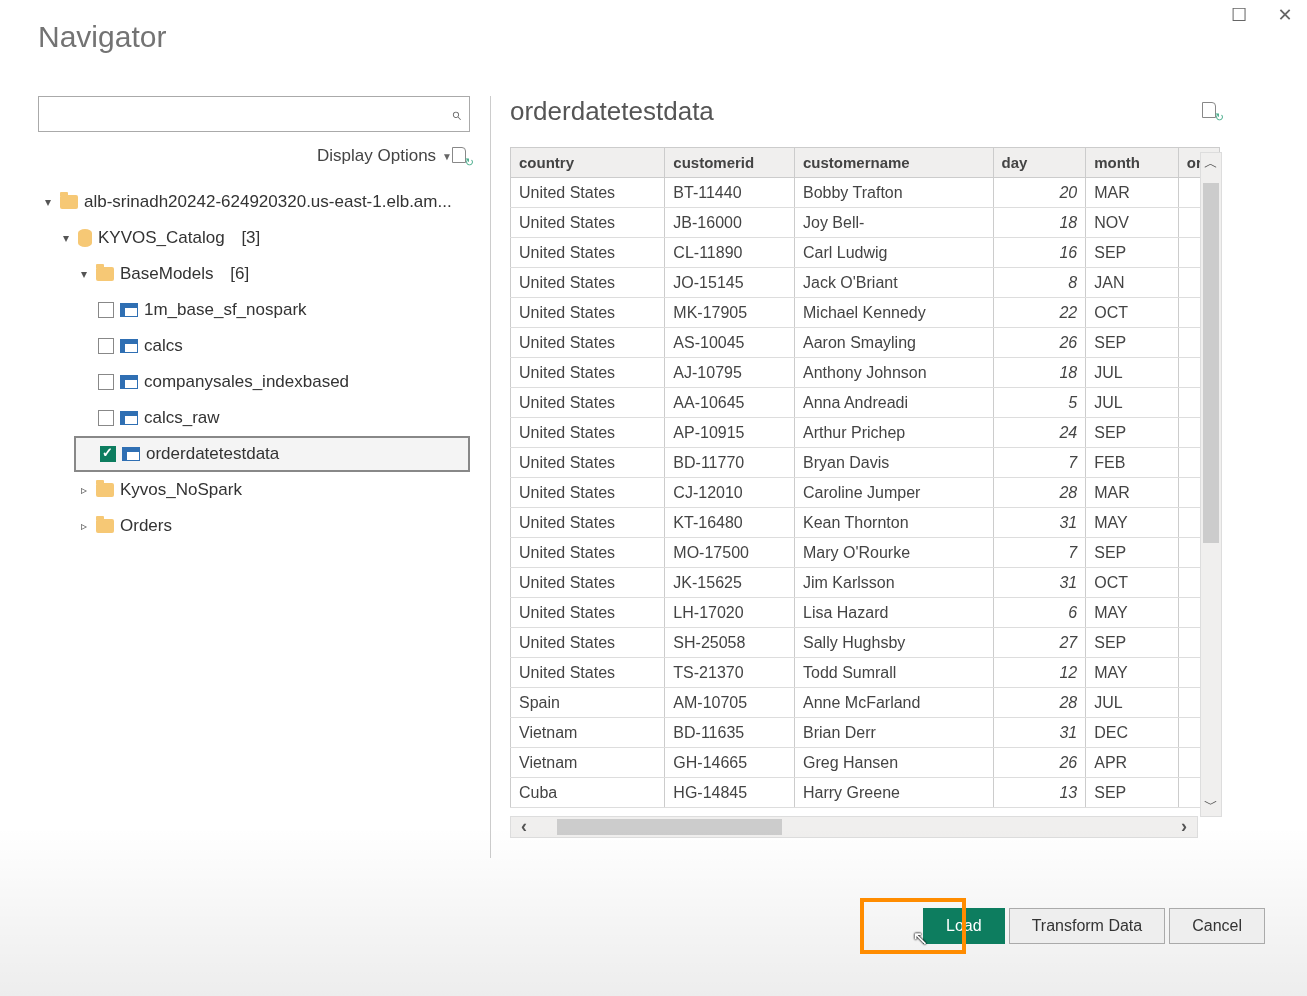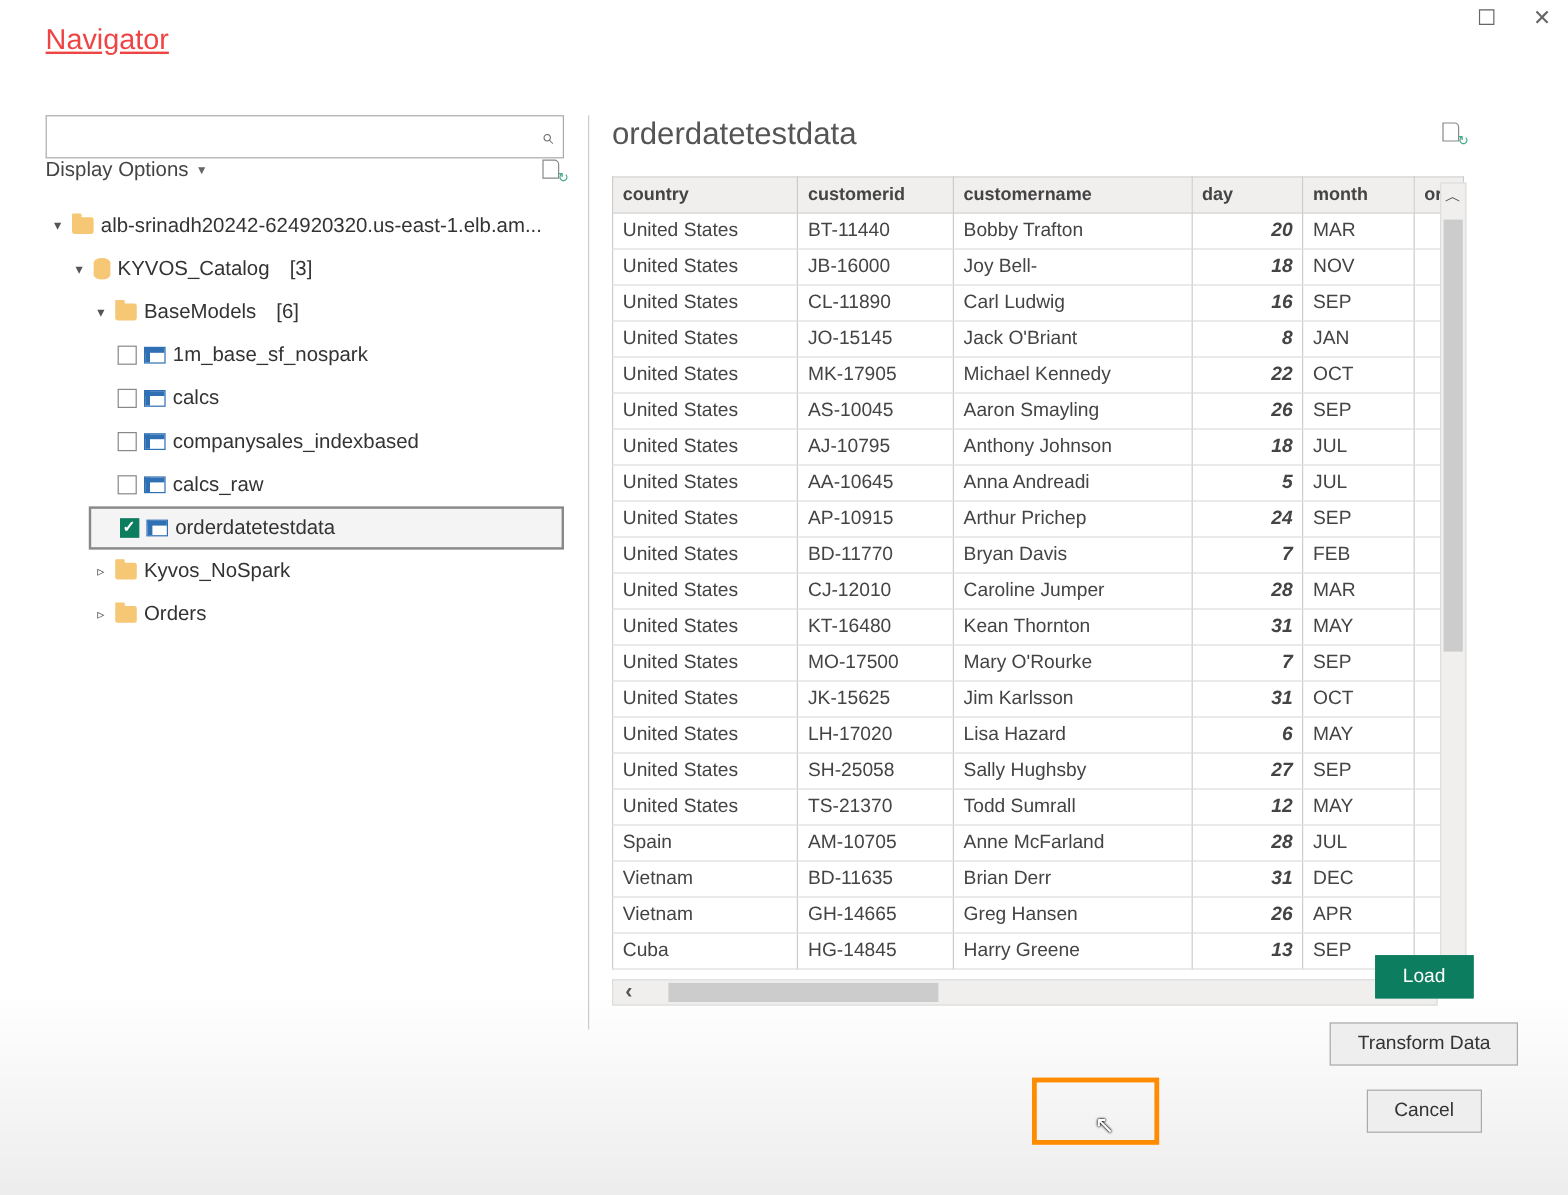--- a/index.html
+++ b/index.html
@@ -14,21 +14,21 @@
   .window-controls {
     position: absolute; top: 4px; right: 8px;
     display: flex; gap: 18px;
   }
   .window-controls span {
     font-size: 18px; color: #666; cursor: pointer;
     width: 28px; text-align: center;
   }
   .title {
     position: absolute; top: 20px; left: 38px;
-    font-size: 24px; font-weight: 400; color: #ef4444; text-decoration: underline;
+    font-size: 30px; font-weight: 400; color: #737373;
   }
   .left-panel {
     position: absolute; top: 96px; left: 38px;
     width: 432px;
   }
   .search-box {
     width: 100%; height: 36px;
     border: 1px solid #aaa;
     display: flex; align-items: center;
     background: #fff;
@@ -36,22 +36,22 @@
   }
   .search-box input {
     flex: 1; border: none; outline: none; font-size: 16px;
     background: transparent;
   }
   .search-icon {
     color: #666; font-size: 18px;
     transform: scaleX(-1);
   }
   .display-row {
-    margin-top: 0;
-    display: flex; align-items: center; justify-content: space-between;
+    margin-top: 14px;
+    display: flex; align-items: center; justify-content: flex-end;
   }
   .display-options {
     font-size: 17px; color: #444;
     display: flex; align-items: center; gap: 6px;
     cursor: pointer;
   }
   .display-options .caret { font-size: 10px; color: #666; }
   .refresh-tree-icon {
     width: 18px; height: 18px;
     display: inline-block;
@@ -179,21 +179,21 @@
     margin-left: 18px;
   }
   .data-table td {
     border: 1px solid #ddd;
     border-left-color: #ccc; border-right-color: #ccc;
     padding: 5px 8px;
     white-space: nowrap;
     overflow: hidden;
     color: #444;
   }
-  .data-table td.num { text-align: right; font-style: italic; font-weight: bold; }
+  .data-table td.num { text-align: right; font-style: italic; }
   .data-table tbody tr { height: 30px; }
   .vscroll {
     position: absolute; right: -2px; top: 56px;
     width: 22px; height: 665px;
     background: #f0efee;
     border: 1px solid #ddd;
   }
   .vscroll .arrow-up, .vscroll .arrow-down {
     position: absolute; left: 0; width: 100%;
     text-align: center; font-size: 14px; color: #555;
@@ -225,21 +225,21 @@
     background: #ccc;
   }
   .bottom-shadow {
     position: absolute; left: 0; bottom: 0;
     width: 100%; height: 170px;
     background: linear-gradient(to bottom, rgba(0,0,0,0), rgba(0,0,0,0.07));
     pointer-events: none;
   }
   .buttons {
     position: absolute; right: 42px; bottom: 52px;
-    display: flex; gap: 20px; align-items: center; flex-direction: column;
+    display: flex; gap: 4px; align-items: center;
   }
   .btn {
     height: 36px; padding: 0 22px;
     border: 1px solid #aaa;
     background: #eee;
     font-size: 16px;
     color: #333;
     cursor: pointer;
   }
   .btn.primary {

